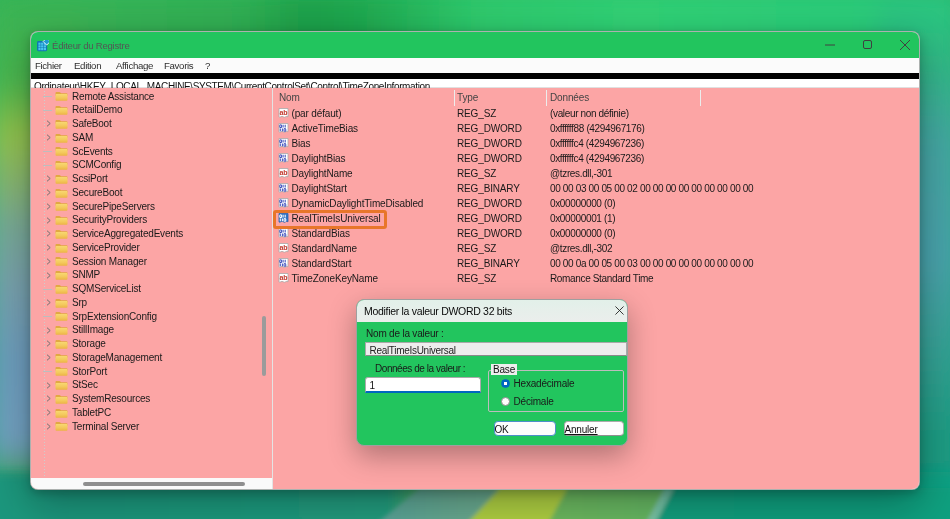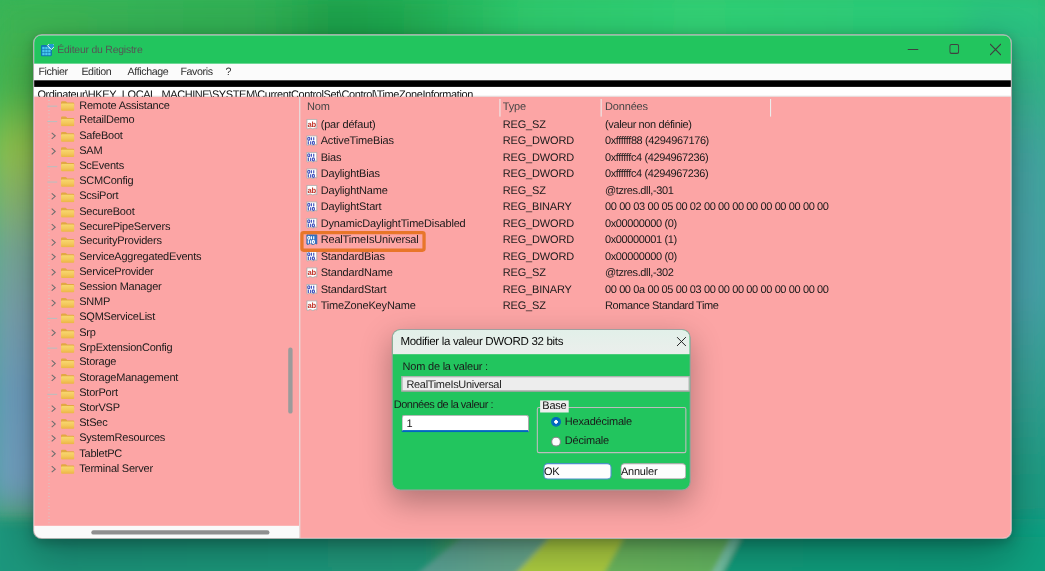--- a/index.html
+++ b/index.html
@@ -55,21 +55,21 @@
   .dlab { position:absolute; color:#1a1a1a; }
   #fld-name { position:absolute; left:7.5px; top:42px; width:262px; height:14px; background:#ededed; border:1px solid #a9a9a9; border-bottom-color:#8a8a8a; font-size:10px; letter-spacing:-0.3px; color:#222; padding:1.5px 0 0 4px; }
   #fld-val { position:absolute; left:7.5px; top:77px; width:116px; height:16px; background:#fff; border:1px solid #ababab; border-bottom:2px solid #0067c0; border-radius:3px 3px 0 0; font-size:10px; padding:2px 0 0 4px; }
   #grp { position:absolute; left:131px; top:69.5px; width:136px; height:42px; border:1px solid #bdbdbd; border-radius:2px; }
   #grp-lab { position:absolute; left:134px; top:64px; background:#eee; padding:0 2px; }
   .radio { position:absolute; width:9.5px; height:9.5px; border-radius:50%; }
   .r-on { border:1px solid #0067c0; background:radial-gradient(circle, #fff 0 1.6px, #0067c0 1.7px); }
   .r-off { background:#fdfdfd; border:1px solid #8a8a8a; }
   .btn { position:absolute; top:120.5px; height:15.5px; border-radius:4px; background:#fdfdfd; font-size:10px; text-align:left; padding-top:2.5px; color:#111; }
   #btn-ok { left:136.5px; width:62.5px; border:1px solid #4d8fc9; }
-  #btn-ko { left:206.5px; width:60px; border:1px solid #ababab; border-bottom-color:#8f8f8f; }
+  #btn-ko { left:206.5px; width:60px; border:1px solid #ababab; border-bottom-color:#8f8f8f;text-decoration:underline; }
 </style>
 </head>
 <body>
 <svg id="wall" viewBox="0 0 950 519" preserveAspectRatio="none">
   <defs>
     <linearGradient id="base" x1="0" y1="0" x2="0.25" y2="1">
       <stop offset="0" stop-color="#2fb65c"></stop>
       <stop offset="0.5" stop-color="#2aa979"></stop>
       <stop offset="1" stop-color="#17967c"></stop>
     </linearGradient>
@@ -348,49 +348,49 @@
           <span class="tlab">SrpExtensionConfig</span>
         </div>
         <div class="trow">
           <svg class="chev" viewBox="0 0 7 7">
             <path d="M2 0.7 L5.2 3.5 L2 6.3" fill="none" stroke="#6e6e6e" stroke-width="0.95"></path>
           </svg>
           <svg class="fold" viewBox="0 0 16 13">
             <path d="M0.5 2.4 Q0.5 1.2 1.7 1.2 L5.4 1.2 Q6.1 1.2 6.6 1.8 L7.4 2.8 L14.3 2.8 Q15.5 2.8 15.5 4 L15.5 6 L0.5 6 Z" fill="#e2a843"></path>
             <rect x="0.5" y="3.9" width="15" height="8.3" rx="1.1" fill="url(#fgrad)"></rect>
           </svg>
+          <span class="tlab">StillImage</span>
+        </div>
+        <div class="trow">
+          <svg class="chev" viewBox="0 0 7 7">
+            <path d="M2 0.7 L5.2 3.5 L2 6.3" fill="none" stroke="#6e6e6e" stroke-width="0.95"></path>
+          </svg>
+          <svg class="fold" viewBox="0 0 16 13">
+            <path d="M0.5 2.4 Q0.5 1.2 1.7 1.2 L5.4 1.2 Q6.1 1.2 6.6 1.8 L7.4 2.8 L14.3 2.8 Q15.5 2.8 15.5 4 L15.5 6 L0.5 6 Z" fill="#e2a843"></path>
+            <rect x="0.5" y="3.9" width="15" height="8.3" rx="1.1" fill="url(#fgrad)"></rect>
+          </svg>
           <span class="tlab">Storage</span>
         </div>
         <div class="trow">
           <svg class="chev" viewBox="0 0 7 7">
             <path d="M2 0.7 L5.2 3.5 L2 6.3" fill="none" stroke="#6e6e6e" stroke-width="0.95"></path>
           </svg>
           <svg class="fold" viewBox="0 0 16 13">
             <path d="M0.5 2.4 Q0.5 1.2 1.7 1.2 L5.4 1.2 Q6.1 1.2 6.6 1.8 L7.4 2.8 L14.3 2.8 Q15.5 2.8 15.5 4 L15.5 6 L0.5 6 Z" fill="#e2a843"></path>
             <rect x="0.5" y="3.9" width="15" height="8.3" rx="1.1" fill="url(#fgrad)"></rect>
           </svg>
           <span class="tlab">StorageManagement</span>
         </div>
         <div class="trow">
           <div class="stub"></div>
           <svg class="fold" viewBox="0 0 16 13">
             <path d="M0.5 2.4 Q0.5 1.2 1.7 1.2 L5.4 1.2 Q6.1 1.2 6.6 1.8 L7.4 2.8 L14.3 2.8 Q15.5 2.8 15.5 4 L15.5 6 L0.5 6 Z" fill="#e2a843"></path>
             <rect x="0.5" y="3.9" width="15" height="8.3" rx="1.1" fill="url(#fgrad)"></rect>
           </svg>
           <span class="tlab">StorPort</span>
-        </div>
-        <div class="trow">
-          <svg class="chev" viewBox="0 0 7 7">
-            <path d="M2 0.7 L5.2 3.5 L2 6.3" fill="none" stroke="#6e6e6e" stroke-width="0.95"></path>
-          </svg>
-          <svg class="fold" viewBox="0 0 16 13">
-            <path d="M0.5 2.4 Q0.5 1.2 1.7 1.2 L5.4 1.2 Q6.1 1.2 6.6 1.8 L7.4 2.8 L14.3 2.8 Q15.5 2.8 15.5 4 L15.5 6 L0.5 6 Z" fill="#e2a843"></path>
-            <rect x="0.5" y="3.9" width="15" height="8.3" rx="1.1" fill="url(#fgrad)"></rect>
-          </svg>
-          <span class="tlab">StorVSP</span>
         </div>
         <div class="trow">
           <svg class="chev" viewBox="0 0 7 7">
             <path d="M2 0.7 L5.2 3.5 L2 6.3" fill="none" stroke="#6e6e6e" stroke-width="0.95"></path>
           </svg>
           <svg class="fold" viewBox="0 0 16 13">
             <path d="M0.5 2.4 Q0.5 1.2 1.7 1.2 L5.4 1.2 Q6.1 1.2 6.6 1.8 L7.4 2.8 L14.3 2.8 Q15.5 2.8 15.5 4 L15.5 6 L0.5 6 Z" fill="#e2a843"></path>
             <rect x="0.5" y="3.9" width="15" height="8.3" rx="1.1" fill="url(#fgrad)"></rect>
           </svg>
           <span class="tlab">StSec</span>
@@ -609,21 +609,21 @@
 </div>
 
 <div id="dlg">
   <div id="dlg-title"></div>
   <div id="dlg-title-txt">Modifier la valeur DWORD 32 bits</div>
   <div id="dlg-x"><svg width="9" height="9" viewBox="0 0 10 10" style="margin-top:5px">
         <path d="M0.5 0.5 L9.5 9.5 M9.5 0.5 L0.5 9.5" stroke="#222" stroke-width="1"></path>
       </svg></div>
   <div class="dlab" style="left:9px;top:28px">Nom de la valeur :</div>
   <div id="fld-name">RealTimeIsUniversal</div>
-  <div class="dlab" style="left:1px;top:63px;letter-spacing:-0.45px">Données de la valeur :</div>
+  <div class="dlab" style="left:18px;top:63px;letter-spacing:-0.45px">Données de la valeur :</div>
   <div id="fld-val">1</div>
   <div id="grp"></div>
   <div id="grp-lab">Base</div>
   <div class="radio r-on" style="left:143.5px;top:78.5px"></div>
   <div class="dlab" style="left:156.5px;top:78px">Hexadécimale</div>
   <div class="radio r-off" style="left:143.5px;top:96.5px"></div>
   <div class="dlab" style="left:156.5px;top:96px">Décimale</div>
   <div class="btn" id="btn-ok">OK</div>
   <div class="btn" id="btn-ko">Annuler</div>
 </div>

